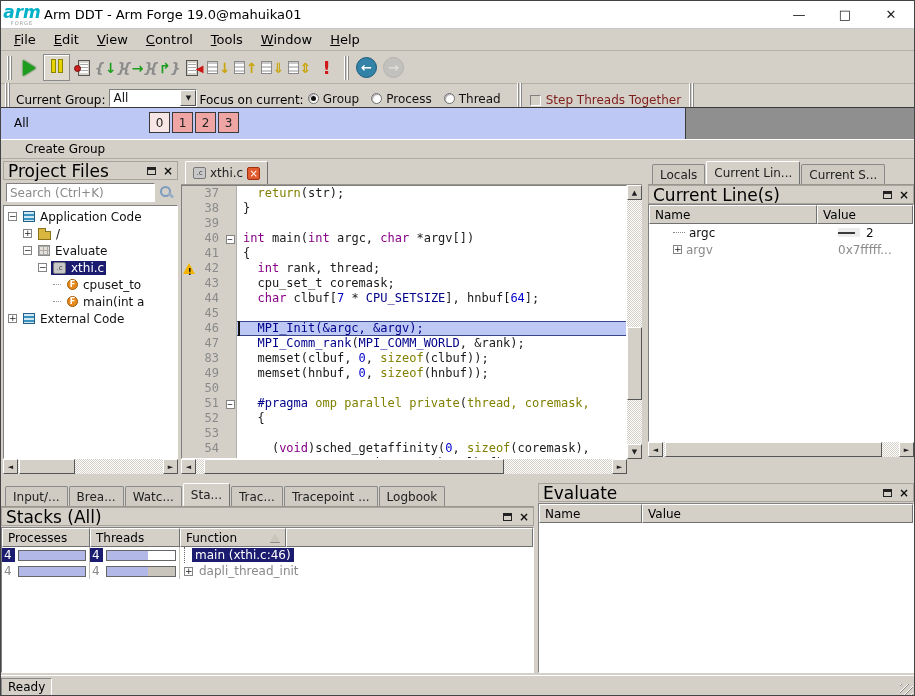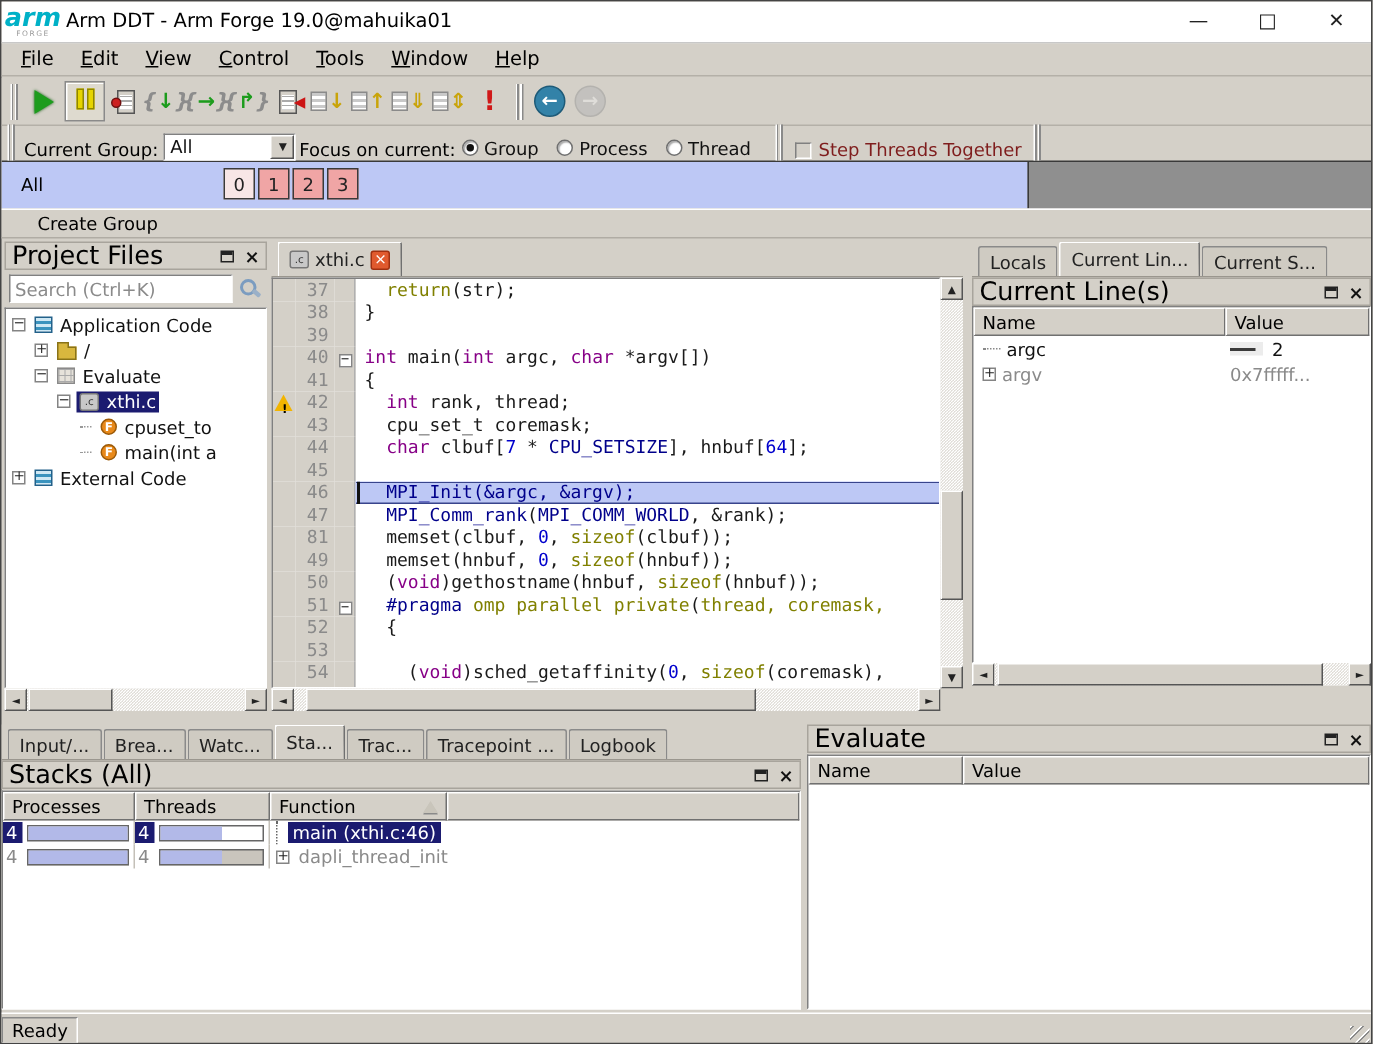--- a/index.html
+++ b/index.html
@@ -123,33 +123,33 @@
   .warnico{position:absolute;left:1px;top:2px;width:13px;height:11px;}
   .warnico::before{content:"";position:absolute;left:0;top:0;width:0;height:0;border-left:6.5px solid transparent;border-right:6.5px solid transparent;border-bottom:11px solid #f2b400;}
   .warnico::after{content:"!";position:absolute;left:5px;top:2px;font-size:8px;font-weight:bold;color:#000;font-family:"DejaVu Sans",sans-serif;}
   .ed-v{position:absolute;right:0;top:24px;bottom:15px;}
   .ed-h{position:absolute;left:0;right:15px;bottom:0;}
   .sb-corner{position:absolute;right:0;bottom:0;width:15px;height:15px;background:#d4d0c8;}
   
   #rp{position:absolute;left:647px;top:160px;width:266px;height:296px;}
   #rp .grid{top:43px;bottom:15px;}
   .rp-h{position:absolute;left:0;right:0;bottom:0;}
-  .vrow{display:flex;height:17px;align-items:center;font-size:12px;}
+  .vrow{display:flex;height:17px;align-items:center;font-size:12px;padding-left:18px;}
   .vname{width:167px;display:flex;align-items:center;padding-left:6px;flex:none;}
   .vval{flex:1;display:flex;align-items:center;padding-left:4px;color:#111;overflow:hidden;white-space:nowrap;}
   .vval.muted,.vname.muted{color:#8a8a8a;}
   .twig{width:12px;border-top:1px dotted #888;margin-right:4px;flex:none;}
   .spark{display:inline-block;width:22px;height:9px;background:#ececec;position:relative;margin-right:6px;flex:none;}
   .spark::after{content:"";position:absolute;left:0;top:4px;width:17px;height:2px;background:#3a3a3a;}
   
   #bl{position:absolute;left:0;top:482px;width:533px;height:190px;}
   #bl .grid{top:44px;bottom:0;}
   #ev{position:absolute;left:537px;top:482px;width:376px;height:190px;}
   #ev .grid{top:20px;bottom:0;}
-  .w-proc{width:88px;flex:none;} .w-thr{width:90px;flex:none;} .w-fn{width:118px;flex:none;}
+  .w-proc{width:88px;flex:none;} .w-thr{width:90px;flex:none;} .w-fn{width:106px;flex:none;}
   .srow{display:flex;height:16px;align-items:stretch;font-size:12px;}
   .scell{display:flex;align-items:center;border-right:1px solid #c4c0b8;overflow:hidden;}
   .snum{width:13px;text-align:left;padding-left:2px;flex:none;}
   .srow.selrow .snum{background:#1b1b70;color:#fff;}
   .srow.mut .snum{color:#8a8a8a;}
   .barwrap{flex:1;height:11px;border:1px solid #666;margin:0 3px;position:relative;background:#fff;}
   .srow.mut .barwrap{background:#c9c5bd;}
   .barfill{position:absolute;left:0;top:0;bottom:0;background:#b2b9e8;}
   .fncell{flex:1;border-right:none;padding-left:2px;}
   .dotl{width:5px;height:100%;border-left:1px dotted #666;margin:0 3px 0 2px;flex:none;}
@@ -390,23 +390,23 @@
         <div class="cl"><span class="gw"></span><span class="gnum">38</span><span class="gfold"></span><span class="code"><span>}</span></span></div>
         <div class="cl"><span class="gw"></span><span class="gnum">39</span><span class="gfold"></span><span class="code"></span></div>
         <div class="cl"><span class="gw"></span><span class="gnum">40</span><span class="gfold"><span class="exp">−</span></span><span class="code"><span class="k">int</span><span> main(</span><span class="k">int</span><span> argc, </span><span class="k">char</span><span> *argv[])</span></span></div>
         <div class="cl"><span class="gw"></span><span class="gnum">41</span><span class="gfold"></span><span class="code"><span>{</span></span></div>
         <div class="cl"><span class="gw"><span class="warnico"></span></span><span class="gnum">42</span><span class="gfold"></span><span class="code"><span>  </span><span class="k">int</span><span> rank, thread;</span></span></div>
         <div class="cl"><span class="gw"></span><span class="gnum">43</span><span class="gfold"></span><span class="code"><span>  cpu_set_t coremask;</span></span></div>
         <div class="cl"><span class="gw"></span><span class="gnum">44</span><span class="gfold"></span><span class="code"><span>  </span><span class="k">char</span><span> clbuf[</span><span class="b">7</span><span> * </span><span class="n">CPU_SETSIZE</span><span>], hnbuf[</span><span class="b">64</span><span>];</span></span></div>
         <div class="cl"><span class="gw"></span><span class="gnum">45</span><span class="gfold"></span><span class="code"></span></div>
         <div class="cl cur"><span class="gw"></span><span class="gnum">46</span><span class="gfold"></span><span class="code"><span>  </span><span class="n">MPI_Init</span><span class="n">(&amp;argc, &amp;argv);</span></span></div>
         <div class="cl"><span class="gw"></span><span class="gnum">47</span><span class="gfold"></span><span class="code"><span>  </span><span class="n">MPI_Comm_rank</span><span>(</span><span class="n">MPI_COMM_WORLD</span><span>, &amp;rank);</span></span></div>
-        <div class="cl"><span class="gw"></span><span class="gnum">81</span><span class="gfold"></span><span class="code"><span>  memset(clbuf, </span><span class="b">0</span><span>, </span><span class="o">sizeof</span><span>(clbuf));</span></span></div>
+        <div class="cl"><span class="gw"></span><span class="gnum">83</span><span class="gfold"></span><span class="code"><span>  memset(clbuf, </span><span class="b">0</span><span>, </span><span class="o">sizeof</span><span>(clbuf));</span></span></div>
         <div class="cl"><span class="gw"></span><span class="gnum">49</span><span class="gfold"></span><span class="code"><span>  memset(hnbuf, </span><span class="b">0</span><span>, </span><span class="o">sizeof</span><span>(hnbuf));</span></span></div>
-        <div class="cl"><span class="gw"></span><span class="gnum">50</span><span class="gfold"></span><span class="code"><span>  (</span><span class="k">void</span><span>)gethostname(hnbuf, </span><span class="o">sizeof</span><span>(hnbuf));</span></span></div>
+        <div class="cl"><span class="gw"></span><span class="gnum">50</span><span class="gfold"></span></div>
         <div class="cl"><span class="gw"></span><span class="gnum">51</span><span class="gfold"><span class="exp">−</span></span><span class="code"><span>  </span><span class="n">#pragma</span><span> </span><span class="o">omp parallel private</span><span>(</span><span class="o">thread, coremask,</span></span></div>
         <div class="cl"><span class="gw"></span><span class="gnum">52</span><span class="gfold"></span><span class="code"><span>  {</span></span></div>
         <div class="cl"><span class="gw"></span><span class="gnum">53</span><span class="gfold"></span></div>
         <div class="cl"><span class="gw"></span><span class="gnum">54</span><span class="gfold"></span><span class="code"><span>    (</span><span class="k">void</span><span>)sched_getaffinity(</span><span class="b">0</span><span>, </span><span class="o">sizeof</span><span>(coremask),</span></span></div>
         <div class="cl"><span class="gw"></span><span class="gnum">55</span><span class="gfold"></span><span class="code"><span>    cpuset_to_cstr(&amp;coremask, clbuf);</span></span></div>
       </div>
     <div class="vscroll ed-v">
       <span class="sb-btn sb-u"></span>
       <span class="sb-track">
           <span class="sb-thumb" style="top:52%;height:30%;"></span>

